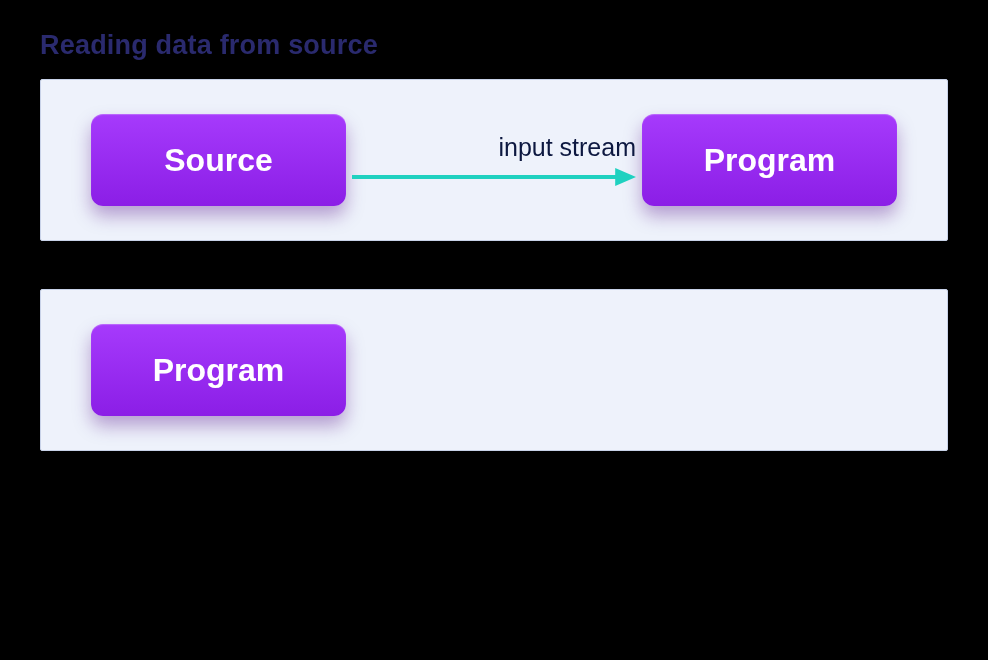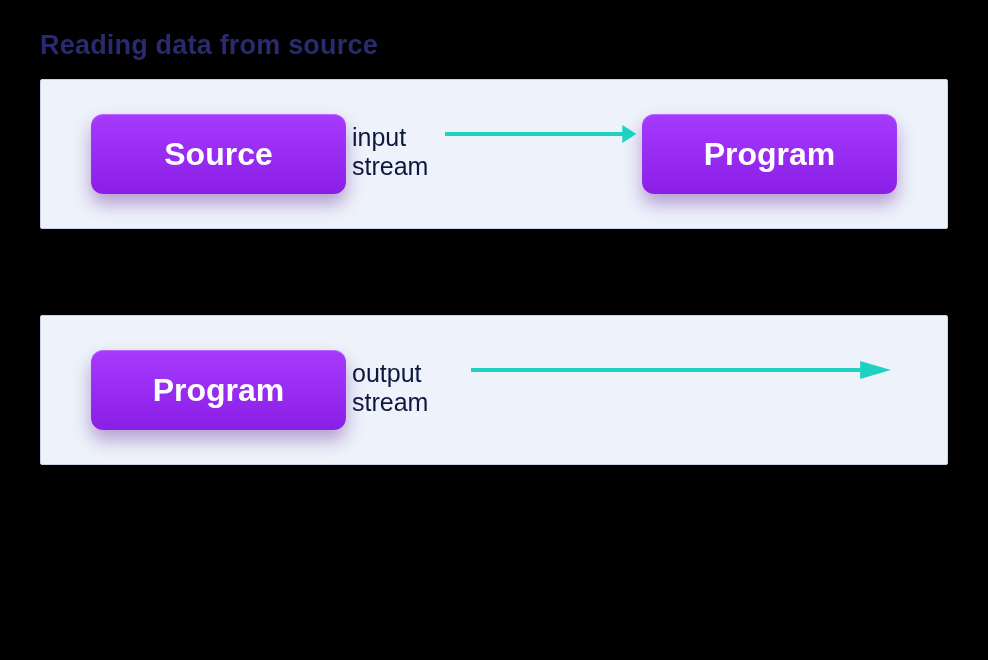--- a/index.html
+++ b/index.html
@@ -4,59 +4,59 @@
 <style>
   * { box-sizing: border-box; margin: 0; padding: 0; }
   body {
     width: 988px;
     height: 660px;
     background: #000000;
     font-family: 'Segoe UI', -apple-system, BlinkMacSystemFont, sans-serif;
     padding: 30px 40px;
   }
   .section {
-    margin-bottom: 86px;
+    margin-bottom: 48px;
   }
   .section-title {
     color: #2a2a6e;
     font-size: 27px;
     font-weight: 700;
     margin-bottom: 18px;
     letter-spacing: 0.2px;
   }
   .panel {
     background: #eef2fb;
     border: 1px solid #c8d2e8;
     border-radius: 2px;
     padding: 34px 50px;
     display: flex;
     align-items: center;
     justify-content: space-between;
     box-shadow: 0 8px 20px rgba(0,0,0,0.25);
   }
   .node {
     width: 255px;
-    height: 80px;
+    height: 92px;
     background: linear-gradient(180deg, #a63afc 0%, #8b1ee6 100%);
     border-radius: 12px;
     display: flex;
     align-items: center;
     justify-content: center;
     color: #ffffff;
     font-size: 32px;
     font-weight: 700;
     box-shadow: 0 10px 18px rgba(75, 0, 130, 0.35), inset 0 1px 1px rgba(255,255,255,0.25);
     flex-shrink: 0;
   }
   .arrow-wrap {
     flex: 1;
     position: relative;
     display: flex;
-    flex-direction: row;
-    align-items: flex-start;
+    flex-direction: column;
+    align-items: flex-end;
     justify-content: center;
     padding: 0 6px;
   }
   .arrow-label {
     color: #0d1840;
     font-size: 25px;
     margin-bottom: 4px;
     font-weight: 400;
   }
   .arrow {
@@ -85,21 +85,14 @@
         <polygon points="278,2 300,11 278,20"></polygon>
       </svg>
     </div>
     <div class="node">Program</div>
   </div>
 </div>
 
 <div class="section">
   <div class="panel">
     <div class="node">Program</div>
-    <div class="arrow-wrap">
-      <div class="arrow-label">output stream</div>
-      <svg class="arrow" viewBox="0 0 300 22" preserveAspectRatio="none">
-        <line x1="0" y1="11" x2="282" y2="11"></line>
-        <polygon points="278,2 300,11 278,20"></polygon>
-      </svg>
-    </div>
   </div>
 </div>
 
 </body></html>

